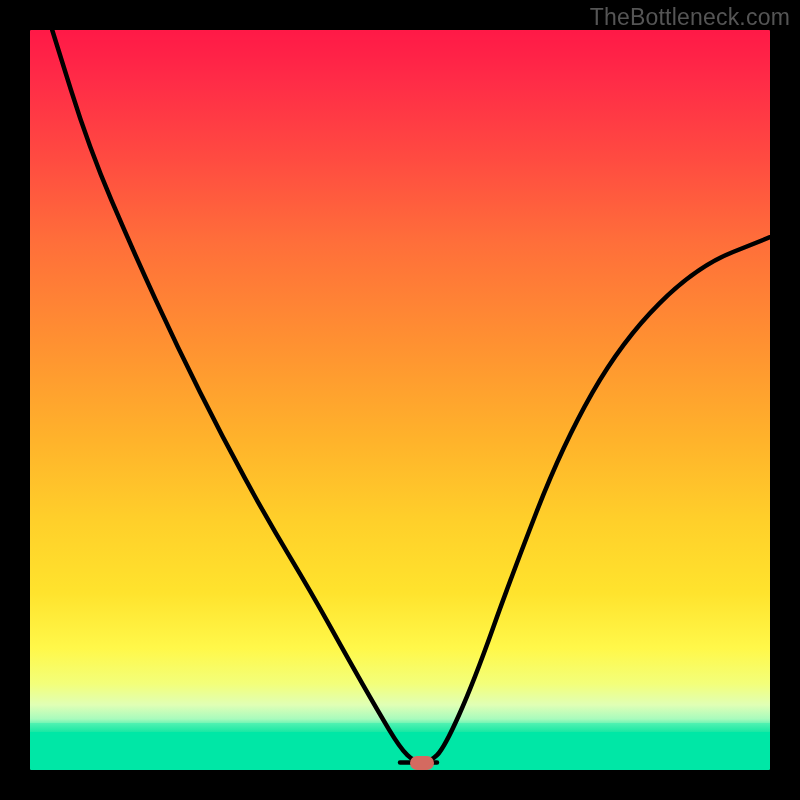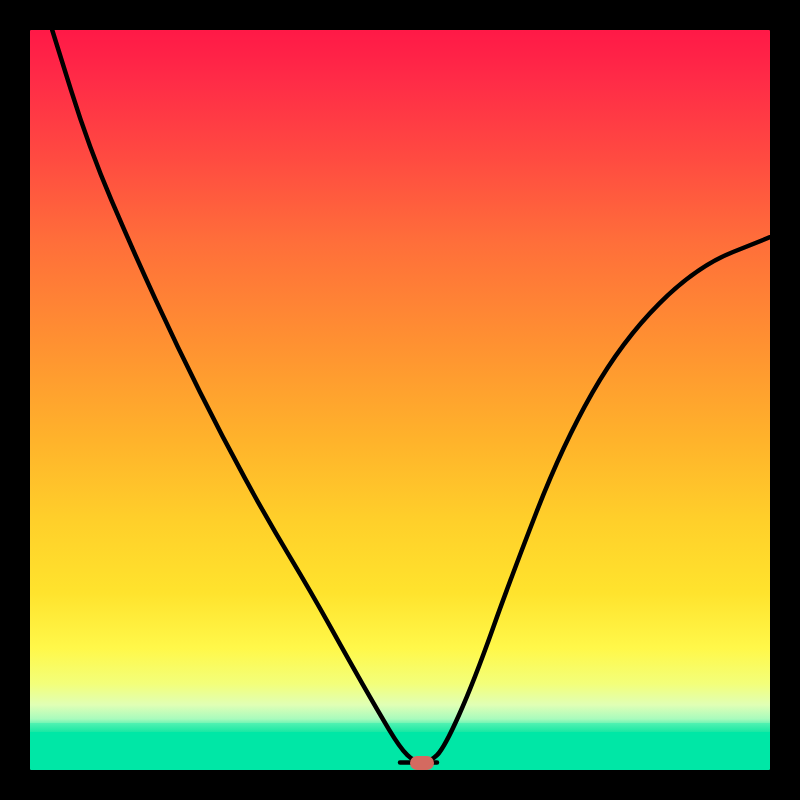--- a/index.html
+++ b/index.html
@@ -91,20 +91,21 @@
     background: #d46a60;
     border-radius: 7px;
     transform: translate(-50%, -50%);
   }
 </style>
 </head>
 <body>
 
 <div class="frame">
 
+  <div class="watermark">TheBottleneck.com</div>
 
   <div class="plot-area">
     <div class="gradient">
       <div class="top-grad"></div>
       <div class="green-line"></div>
       <div class="bottom-block"></div>
     </div>
 
     <svg class="curve" viewBox="0 0 740 740" preserveAspectRatio="none">
       <path id="curve-path" fill="none" stroke="#000" stroke-width="4.5" stroke-linecap="round" stroke-linejoin="round" d="M 22.2 0 Q 22.2 0 40.7 59.19999999999999 Q 59.2 118.39999999999998 81.4 170.2 Q 103.60000000000001 222 125.80000000000001 270.1 Q 148 318.20000000000005 170.2 362.6 Q 192.4 407 214.60000000000002 447.7 Q 236.8 488.4 259 525.4 Q 281.2 562.4 299.7 595.7 Q 318.2 629 333 654.9 Q 347.79999999999995 680.8 358.9 699.3 Q 370 717.8 377.4 725.2 Q 384.8 732.6 392.20000000000005 732.6 Q 399.6 732.6 407 725.2 Q 414.40000000000003 717.8 429.20000000000005 684.5 Q 444 651.2 462.5 599.4000000000001 Q 481 547.6 506.9 481 Q 532.8 414.4 562.4 362.6 Q 592 310.8 629 273.79999999999995 Q 666 236.79999999999995 703 222 T 740 207.20000000000005"></path>

